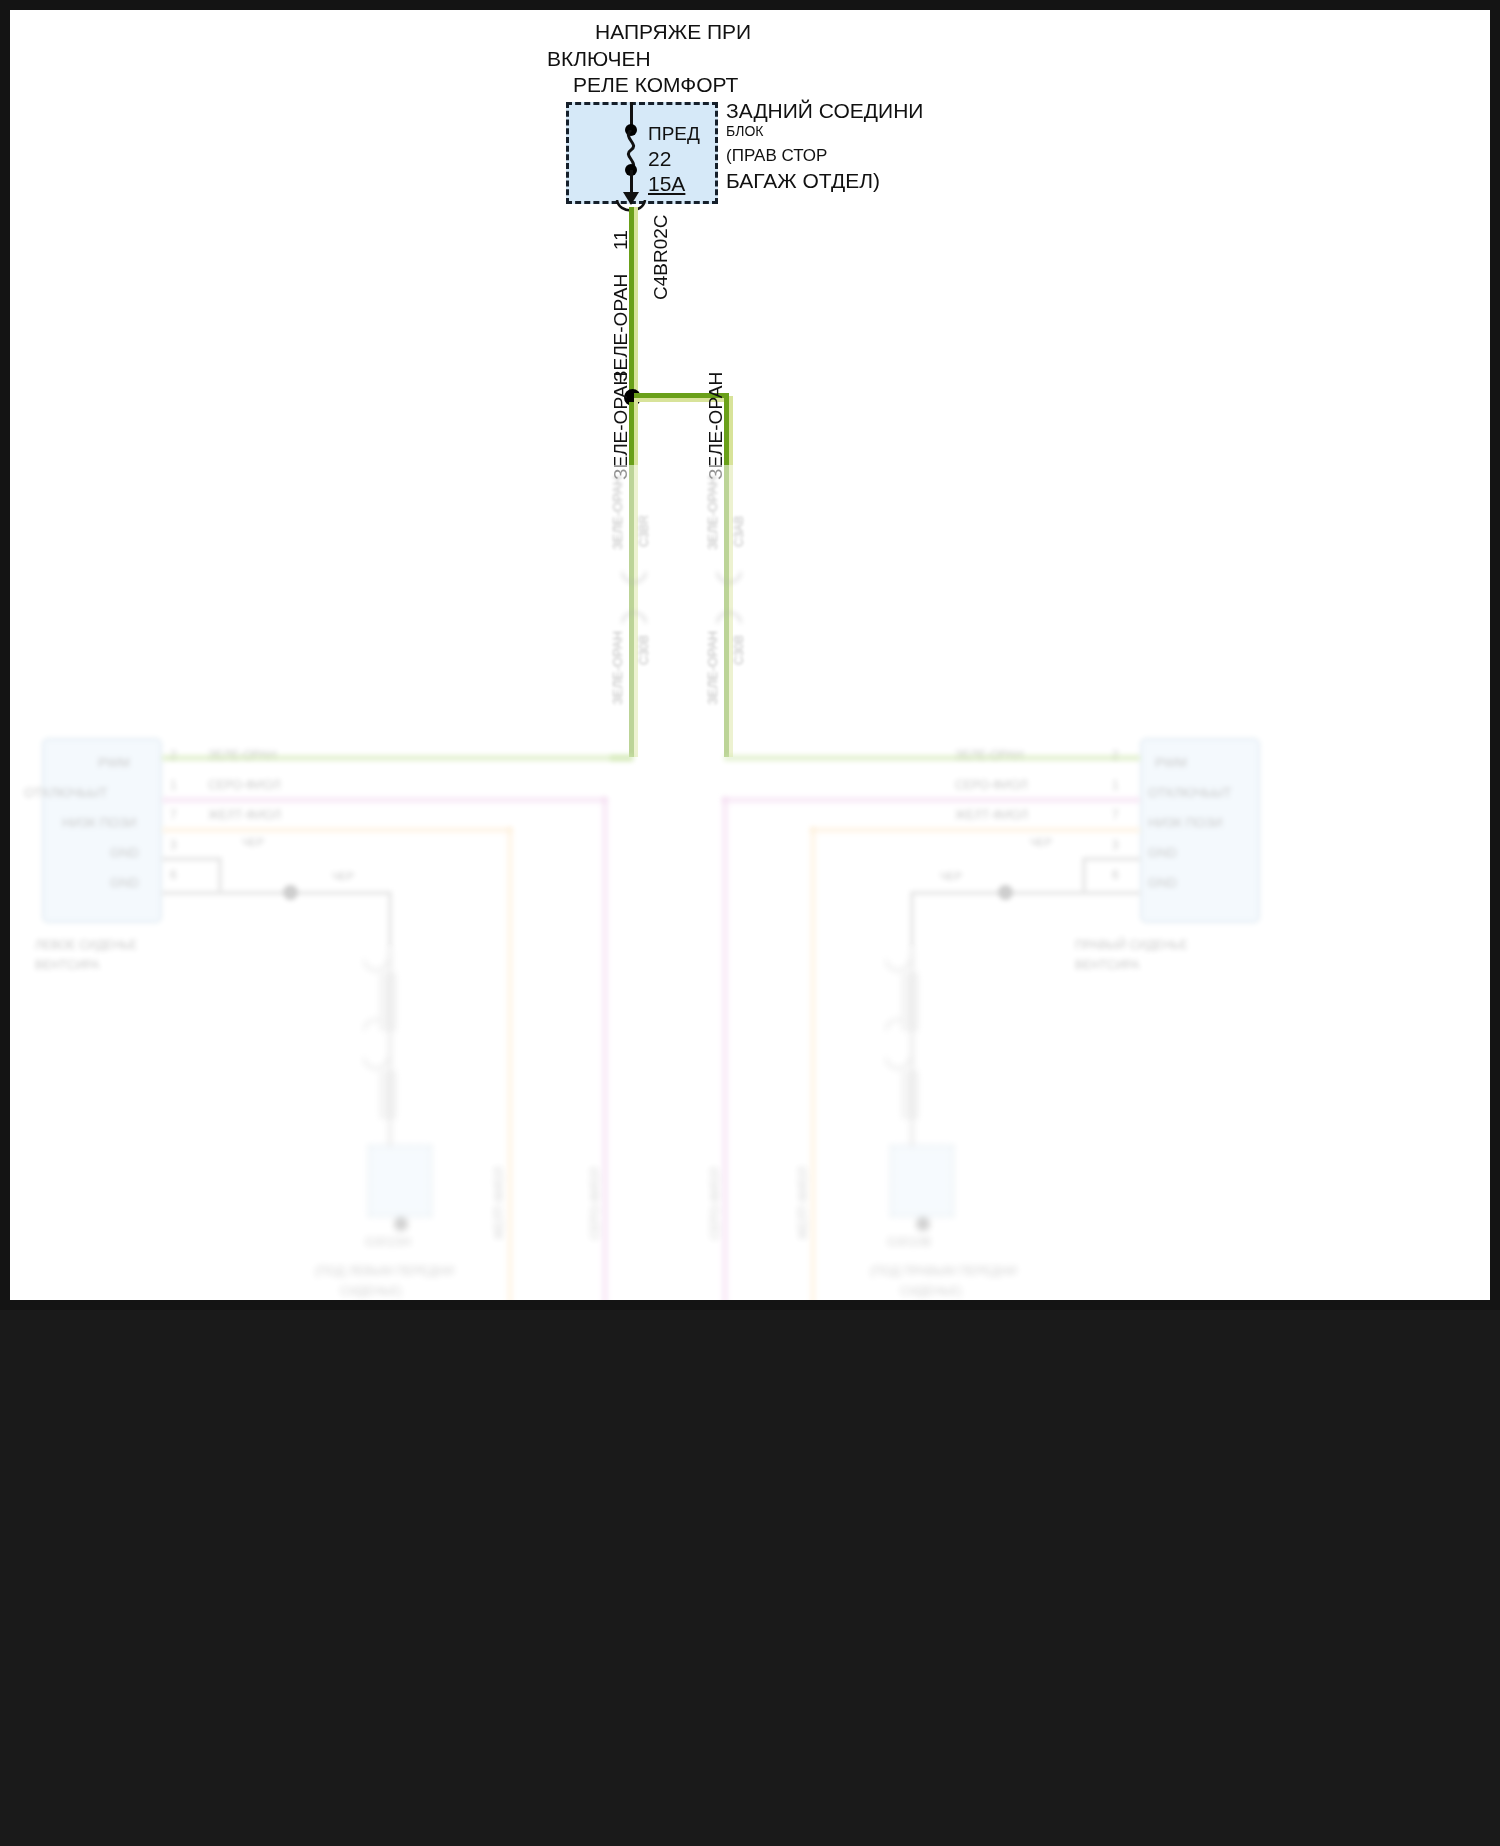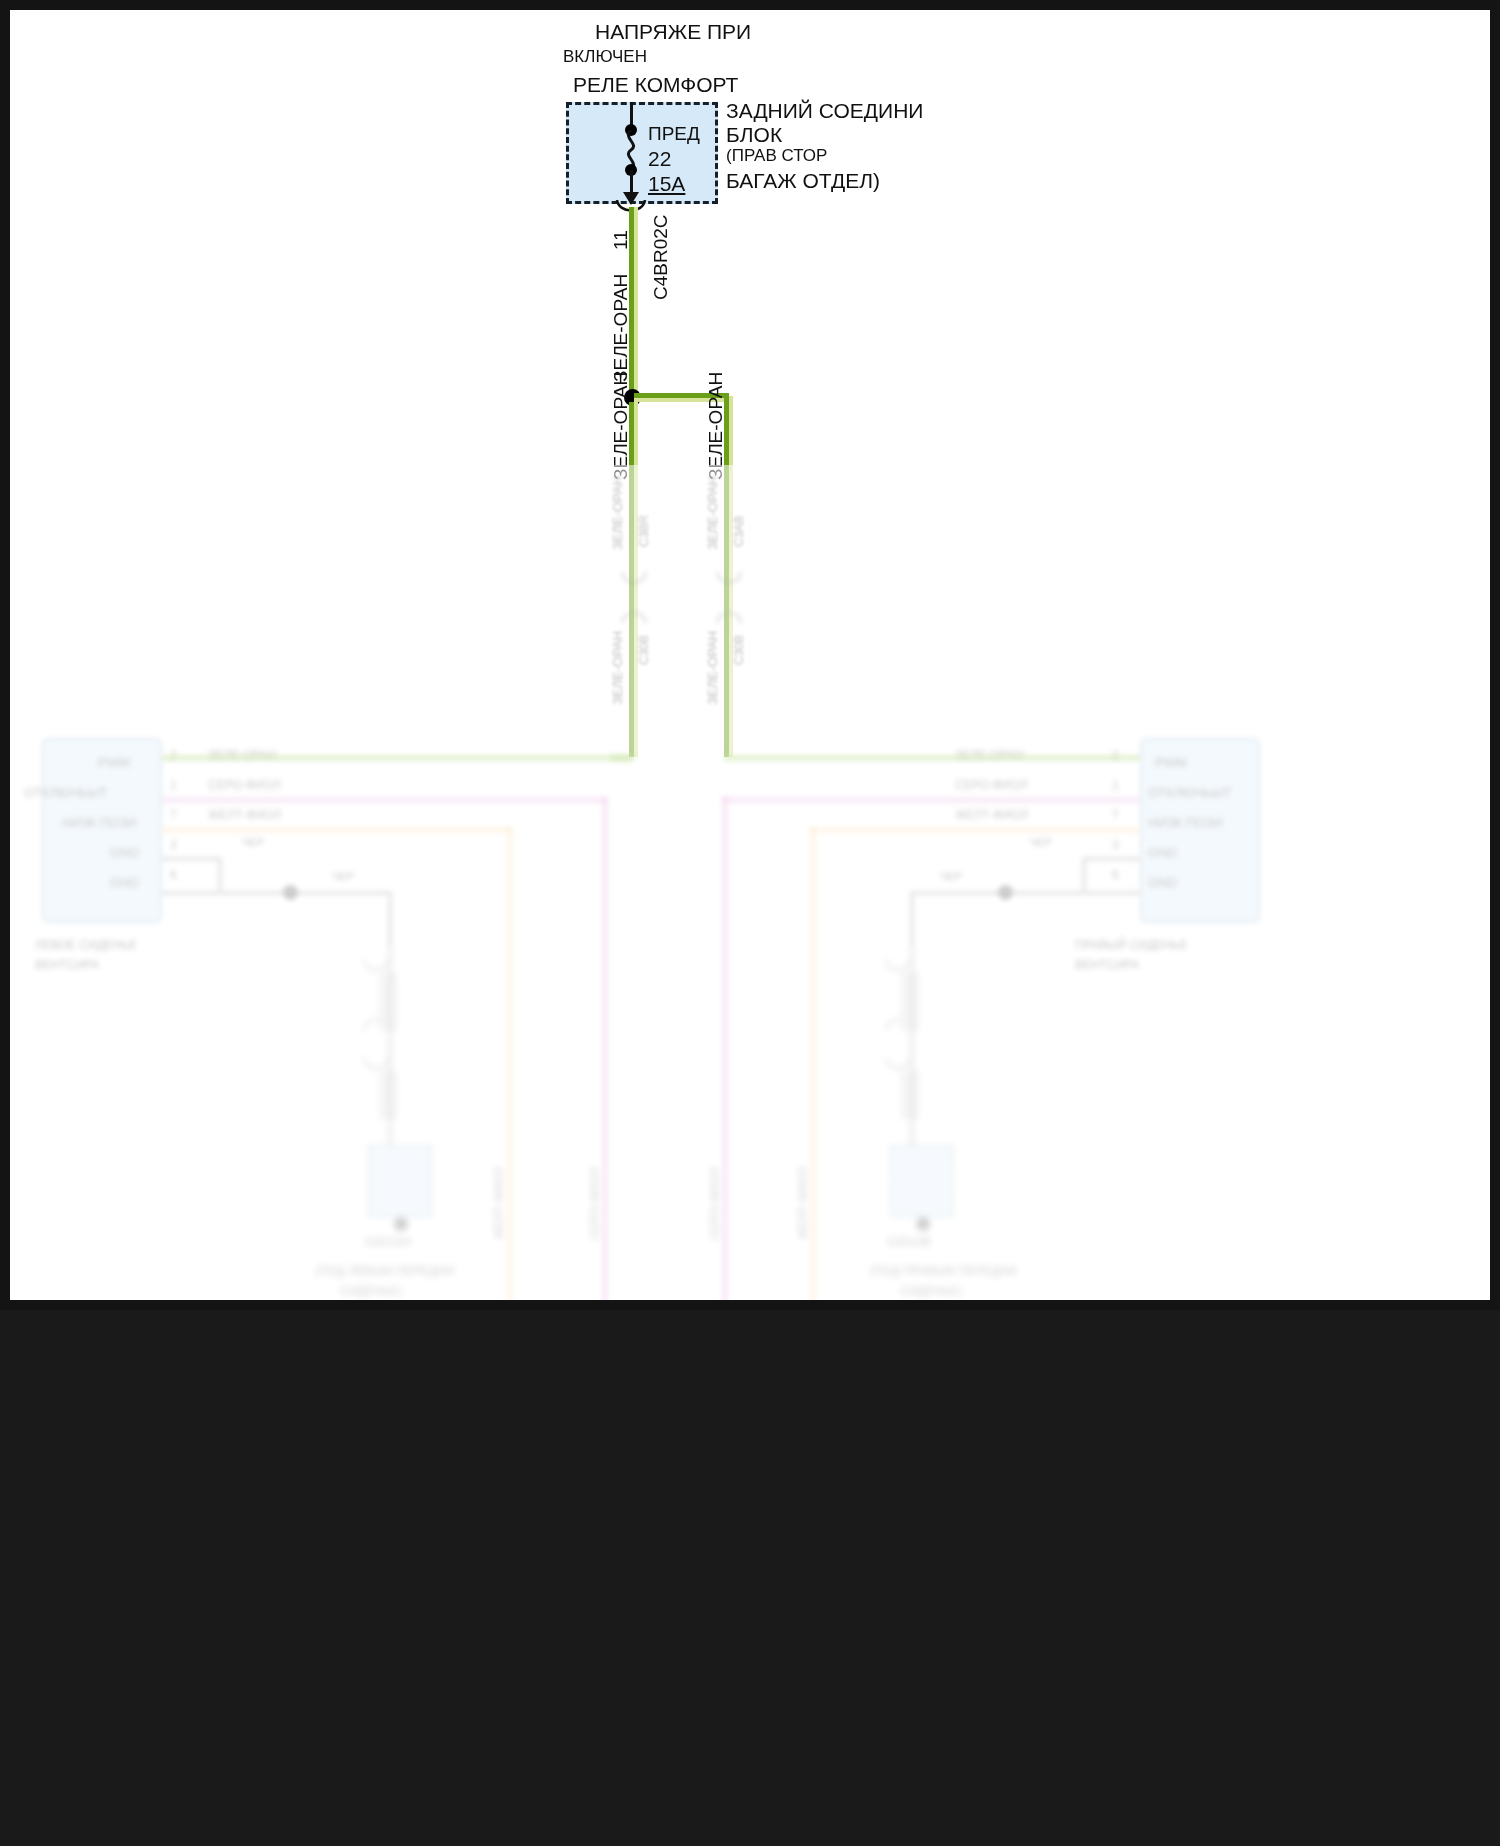--- a/index.html
+++ b/index.html
@@ -43,21 +43,21 @@
   .veil{position:absolute;left:0;top:455px;width:1480px;height:1371px;
         background:rgba(255,255,255,.55);pointer-events:none;}
 </style>
 </head>
 <body>
 
 <div id="root">
   <div id="canvas">
 
     <div class="txt" style="left:585px;top:10px;font-size:21px;">НАПРЯЖЕ ПРИ</div>
-    <div class="txt" style="left:553px;top:37px;font-size:17px;">ВКЛЮЧЕН</div>
+    <div class="txt" style="left:537px;top:37px;font-size:21px;">ВКЛЮЧЕН</div>
     <div class="txt" style="left:563px;top:63px;font-size:21px;">РЕЛЕ КОМФОРТ</div>
 
     <div class="fusebox" style="left:556px;top:92px;width:152px;height:102px;"></div>
 
     <div class="w wv" style="left:620px;top:92px;height:28px;background:#111;width:3px;"></div>
     <div class="dot" style="left:615px;top:114px;width:12px;height:12px;"></div>
 
     <svg class="abs" style="left:608px;top:120px;" width="28" height="40">
       <path d="M13 0 C 4 8, 22 14, 13 20 C 4 26, 22 32, 13 40" stroke="#111" stroke-width="3" fill="none"></path>
     </svg>
@@ -66,21 +66,21 @@
 
     <svg class="abs" style="left:611px;top:178px;" width="22" height="18">
       <path d="M10 17 L2 4 L18 4 Z" fill="#111"></path>
     </svg>
 
     <div class="txt" style="left:638px;top:113px;font-size:19px;">ПРЕД</div>
     <div class="txt" style="left:638px;top:137px;font-size:21px;">22</div>
     <div class="txt" style="left:638px;top:162px;font-size:21px;text-decoration:underline;">15А</div>
 
     <div class="txt" style="left:716px;top:89px;font-size:21px;">ЗАДНИЙ СОЕДИНИ</div>
-    <div class="txt" style="left:716px;top:113px;font-size:21px;">БЛОК</div>
+    <div class="txt" style="left:716px;top:113px;font-size:14px;">БЛОК</div>
     <div class="txt" style="left:716px;top:136px;font-size:17px;">(ПРАВ СТОР</div>
     <div class="txt" style="left:716px;top:159px;font-size:21px;">БАГАЖ ОТДЕЛ)</div>
 
     <svg class="abs" style="left:605px;top:190px;" width="34" height="20">
       <path d="M2 0 C 4 14, 28 14, 30 0" stroke="#111" stroke-width="2.5" fill="none"></path>
     </svg>
 
     <div class="w wv" style="left:619px;top:197px;height:192px;width:5px;background:#6aa019;"></div>
     <div class="w wv" style="left:624px;top:197px;height:192px;width:4px;background:#d8e39a;"></div>
 

